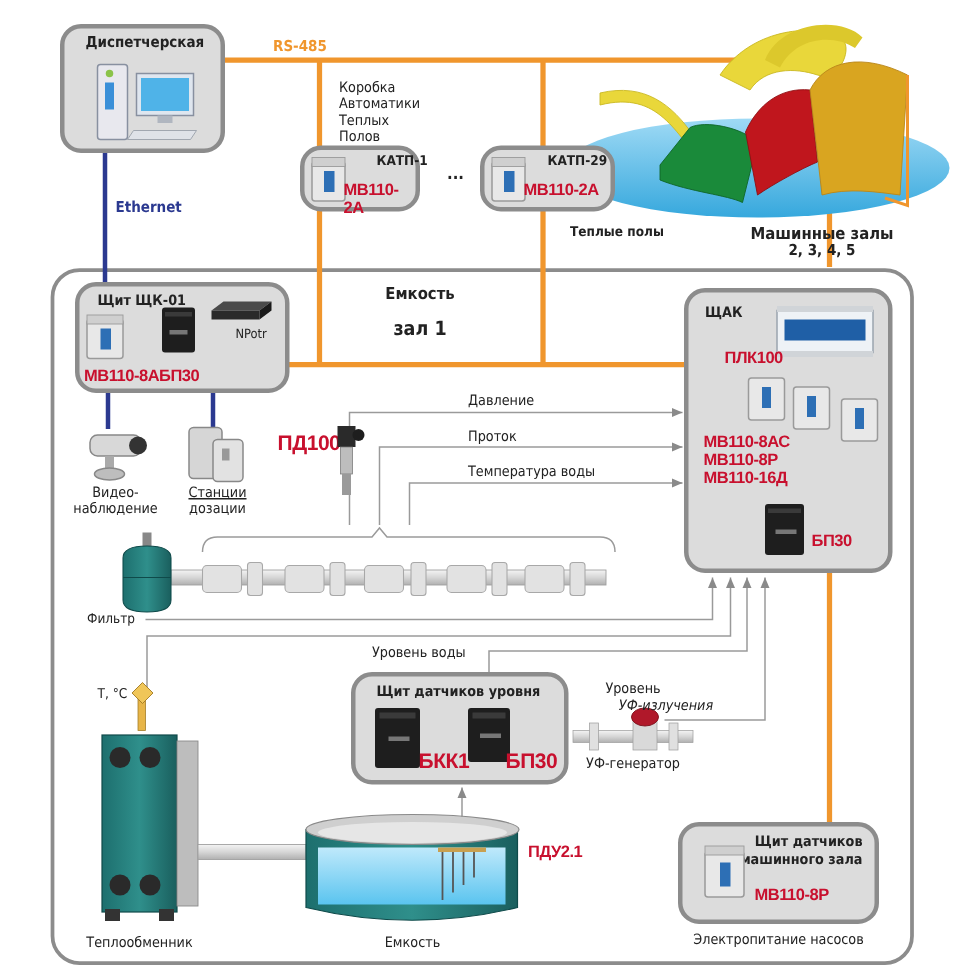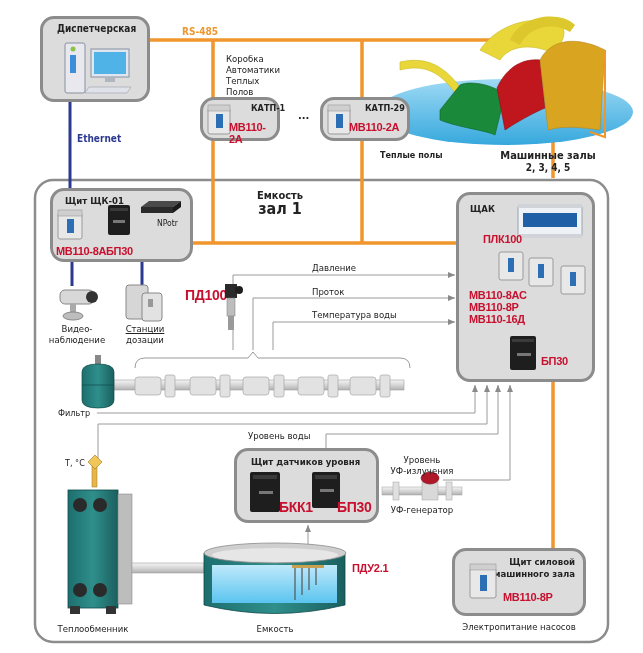--- a/index.html
+++ b/index.html
@@ -187,21 +187,21 @@
   <div class="panel-title" style="left:42px;top:3px;font-size:9px;">КАТП-29</div>
   <div class="abs red" style="left:26px;top:21px;font-size:11px;">МВ110-2А</div>
 </div>
 
 <div class="lbl bold" style="left:380px;top:150px;font-size:9px;">Теплые полы</div>
 
 <div class="lbl c bold" style="left:493px;top:150px;width:110px;font-size:11px;">Машинные залы</div>
 <div class="lbl c bold" style="left:493px;top:162px;width:110px;font-size:10px;">2, 3, 4, 5</div>
 
 <div class="lbl c bold" style="left:240px;top:190px;width:80px;font-size:11px;">Емкость</div>
-<div class="lbl c bold" style="left:240px;top:200px;width:80px;font-size:16px;">зал 1</div>
+<div class="lbl c bold" style="left:240px;top:213px;width:80px;font-size:13px;">зал 1</div>
 
 <div class="panel" style="left:50px;top:188px;width:143px;height:74px;">
   <div class="panel-title" style="left:12px;top:4px;font-size:9.5px;">Щит ЩК-01</div>
   <svg class="abs" style="left:4px;top:18px;" width="26" height="32">
     <rect x="1" y="4" width="24" height="26" rx="2" fill="#e8e8e8" stroke="#9a9a9a"></rect>
     <rect x="1" y="1" width="24" height="6" fill="#cfcfcf" stroke="#9a9a9a" stroke-width="0.6"></rect>
     <rect x="10" y="10" width="7" height="14" fill="#2d6fb5"></rect>
   </svg>
   <svg class="abs" style="left:54px;top:13px;" width="24" height="32">
     <rect x="1" y="1" width="22" height="30" rx="2" fill="#1e1e1e"></rect>
@@ -295,30 +295,30 @@
   <svg class="abs" style="left:74px;top:20px;" width="30" height="38">
     <rect x="1" y="1" width="28" height="36" rx="2" fill="#1e1e1e"></rect>
     <rect x="4" y="4" width="22" height="4" fill="#3a3a3a"></rect>
     <rect x="9" y="18" width="14" height="3" fill="#777"></rect>
   </svg>
   <div class="abs red" style="left:42px;top:48px;font-size:14px;">БКК1</div>
   <div class="abs red" style="left:100px;top:48px;font-size:14px;">БП30</div>
 </div>
 
 <div class="lbl c" style="left:382px;top:455px;width:80px;">Уровень</div>
-<div class="lbl c" style="left:382px;top:466px;width:80px;">УФ-излучения</div>
+<div class="lbl c" style="left:404px;top:466px;width:80px;font-style:italic;">УФ-излучения</div>
 <div class="lbl c" style="left:382px;top:505px;width:80px;">УФ-генератор</div>
 
 <div class="abs red" style="left:352px;top:562px;font-size:11px;">ПДУ2.1</div>
 <div class="lbl c" style="left:240px;top:624px;width:70px;">Емкость</div>
 
 <div class="lbl c" style="left:48px;top:624px;width:90px;">Теплообменник</div>
 
 <div class="panel" style="left:452px;top:548px;width:134px;height:68px;">
-  <div class="panel-title" style="right:8px;top:5px;font-size:9.5px;text-align:right;">Щит силовой</div>
+  <div class="panel-title" style="right:8px;top:5px;font-size:9.5px;text-align:right;">Щит датчиков</div>
   <div class="panel-title" style="right:8px;top:17px;font-size:9.5px;text-align:right;">машинного зала</div>
   <svg class="abs" style="left:14px;top:12px;" width="28" height="36">
     <rect x="1" y="5" width="26" height="30" rx="2" fill="#e8e8e8" stroke="#9a9a9a"></rect>
     <rect x="1" y="1" width="26" height="6" fill="#cfcfcf" stroke="#9a9a9a" stroke-width="0.6"></rect>
     <rect x="11" y="12" width="7" height="16" fill="#2d6fb5"></rect>
   </svg>
   <div class="abs red" style="left:48px;top:40px;font-size:11px;">МВ110-8Р</div>
 </div>
 <div class="lbl c" style="left:452px;top:622px;width:134px;">Электропитание насосов</div>
 

